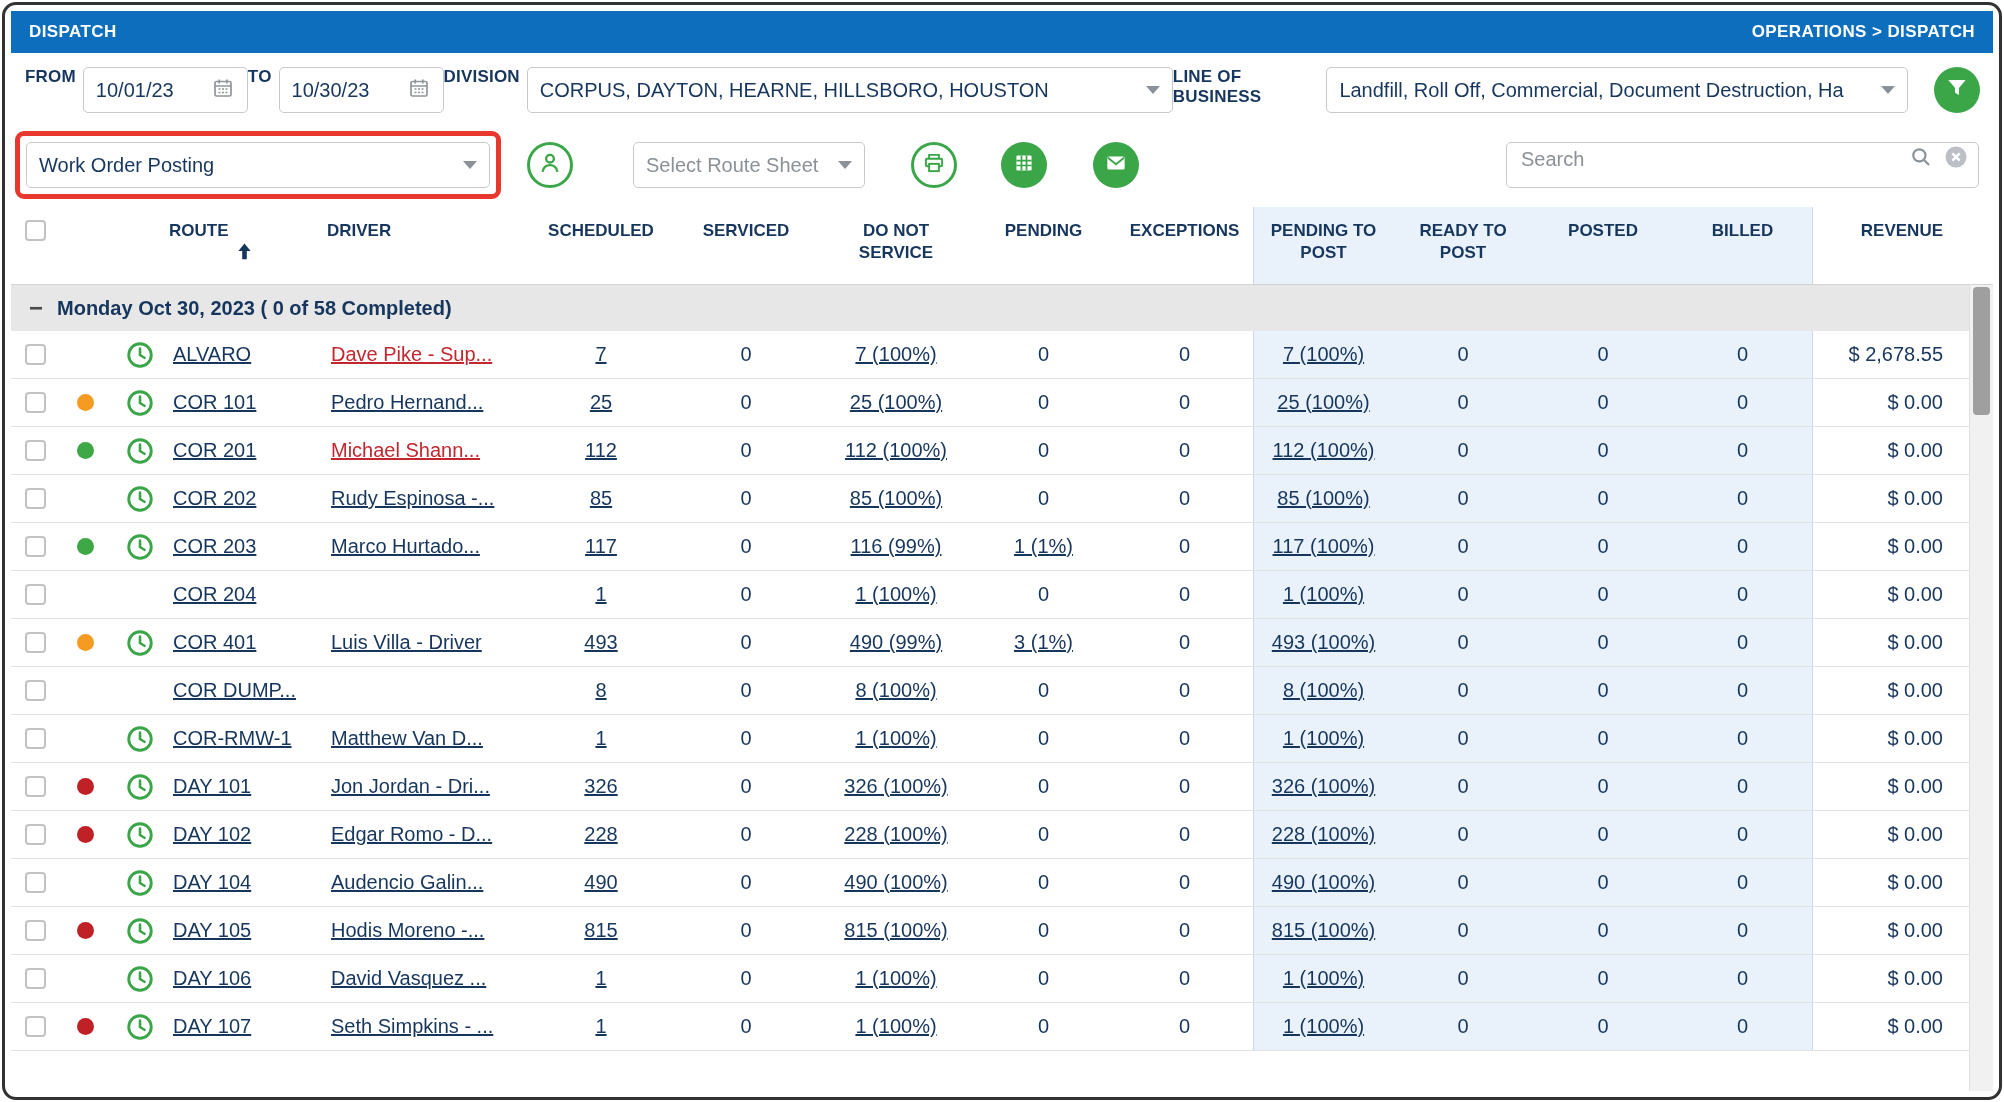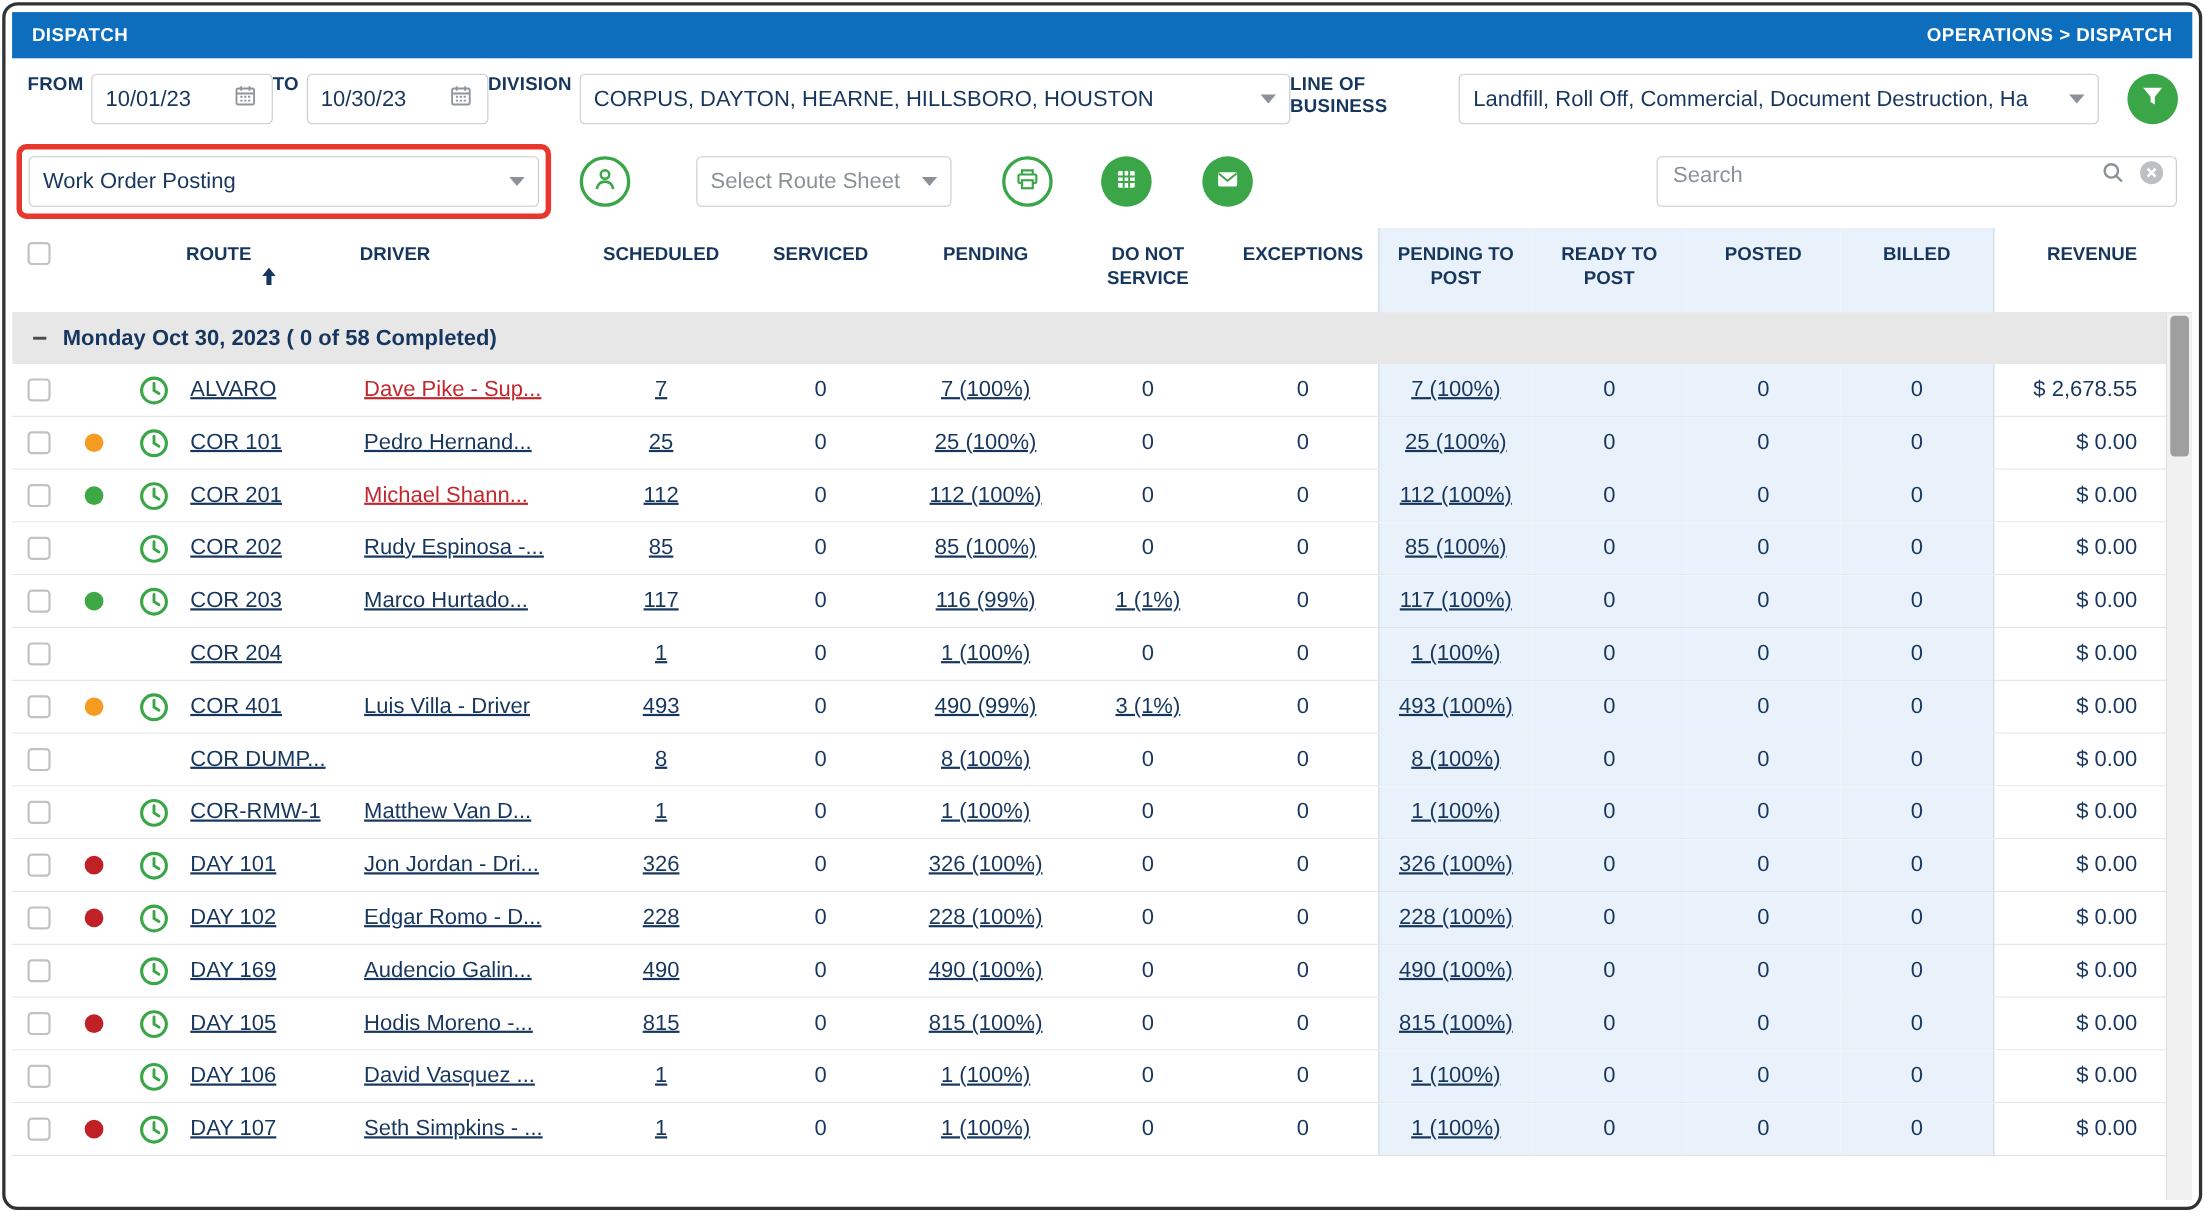--- a/index.html
+++ b/index.html
@@ -210,23 +210,23 @@
         <span>ROUTE</span>
         <span>
           <svg width="15" height="19" viewBox="0 0 15 19">
               <path d="M7.5 1.5L13.6 9H9.8v8.2H5.2V9H1.4z" fill="#17365d"></path>
             </svg>
         </span>
       </div>
       <div class="hcell left">DRIVER</div>
       <div class="hcell">SCHEDULED</div>
       <div class="hcell">SERVICED</div>
-      <div class="hcell">PENDING</div>
       <div class="hcell">DO NOT
 SERVICE</div>
+      <div class="hcell">PENDING</div>
       <div class="hcell">EXCEPTIONS</div>
       <div class="hcell blue blue-l">PENDING TO
 POST</div>
       <div class="hcell blue">READY TO
 POST</div>
       <div class="hcell blue">POSTED</div>
       <div class="hcell blue blue-r">BILLED</div>
       <div class="hcell right">REVENUE</div>
     </div>
 
@@ -787,21 +787,21 @@
             <div class="cell"></div>
             <div class="cell">
               <span class="clockwrap">
                 <svg width="30" height="30" viewBox="0 0 24 24" fill="none">
                   <circle cx="12" cy="12" r="9" stroke="#3aa648" stroke-width="2.3"></circle>
                   <path d="M12 6.8V12l3.6 2.2" stroke="#3aa648" stroke-width="2.1" stroke-linecap="round"></path>
                 </svg>
               </span>
             </div>
             <div class="cell left">
-              <a class="lnk">DAY 169</a>
+              <a class="lnk">DAY 104</a>
             </div>
             <div class="cell left">
               <a class="lnk">Audencio Galin...</a>
             </div>
             <div class="cell">
               <a class="lnk">490</a>
             </div>
             <div class="cell">
               <span>0</span>
             </div>

